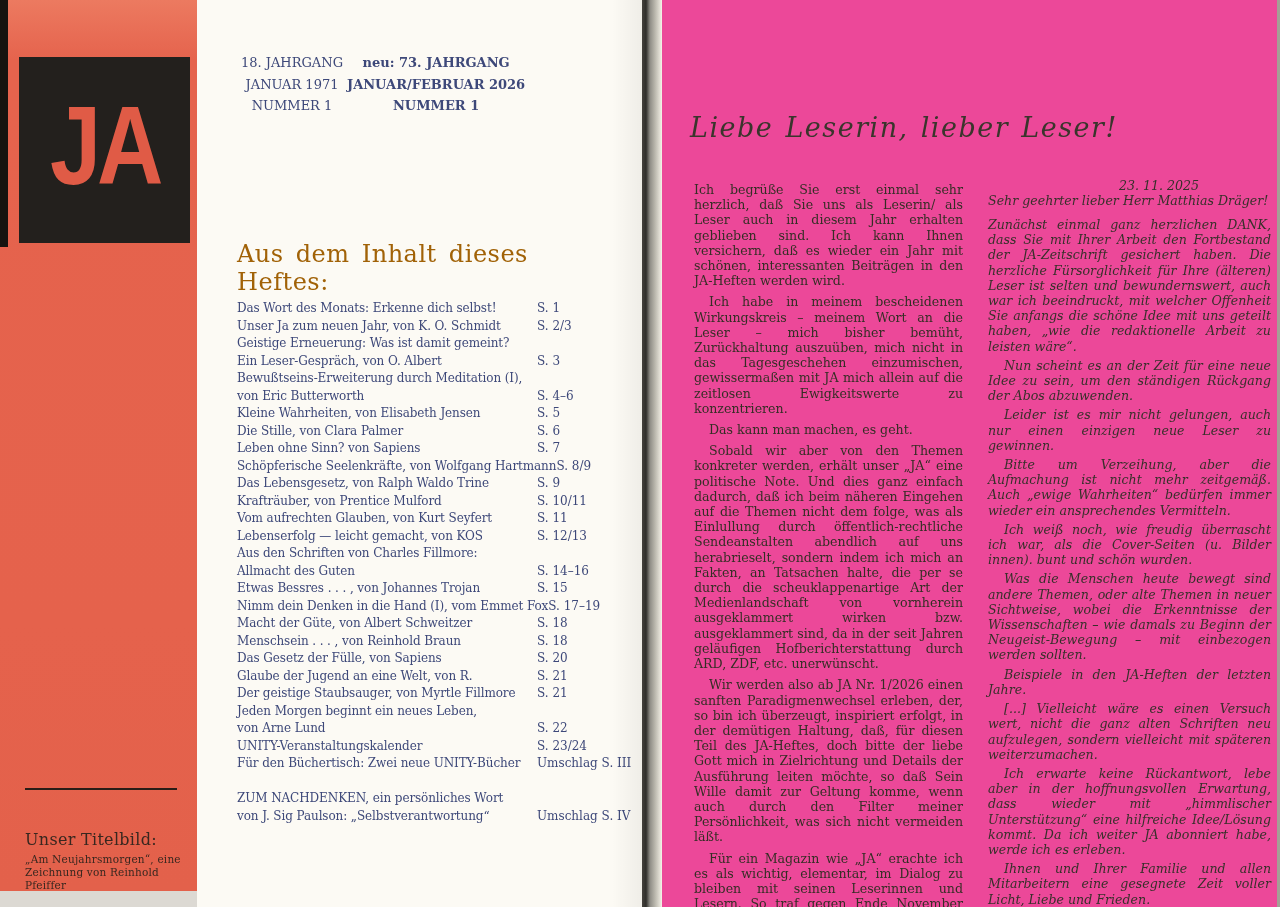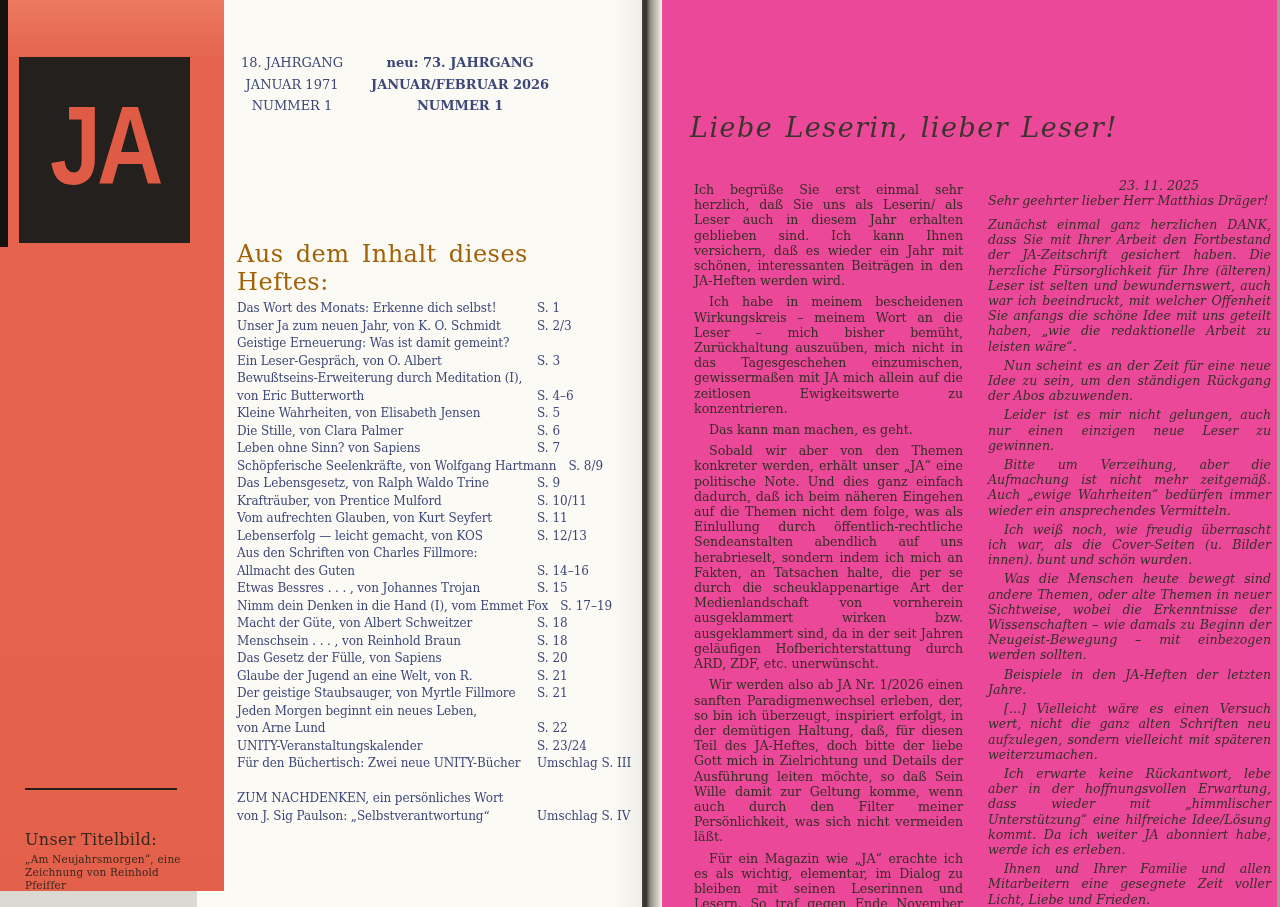--- a/index.html
+++ b/index.html
@@ -3,42 +3,42 @@
 <meta charset="utf-8">
 <style>
   html,body{margin:0;padding:0;}
   body{width:1280px;height:907px;background:#e8e6e1;font-family:"DejaVu Serif",serif;overflow:hidden;}
   .stage{position:relative;width:1280px;height:907px;}
 
   
   .left-page{position:absolute;left:0;top:0;width:642px;height:907px;background:#fcfaf4;}
   .left-page:after{content:"";position:absolute;top:0;right:0;width:30px;height:100%;
     background:linear-gradient(to right,rgba(0,0,0,0),rgba(0,0,0,0.05));}
-  .red-cover{position:absolute;left:0;top:0;width:224px;height:891px;
+  .red-cover{position:absolute;left:0;top:0;width:197px;height:891px;
     background:linear-gradient(to bottom,#ec7a60 0px,#e5634d 60px,#e5624c 70%,#e3614b 100%);text-decoration:underline;}
   .scan-strip{position:absolute;left:0;top:0;width:8px;height:247px;background:#16130f;}
   .logo{position:absolute;left:19px;top:57px;width:171px;height:186px;background:#23201d;
     display:flex;align-items:center;justify-content:center;}
   .logo-text{font-family:"Liberation Sans",sans-serif;font-weight:700;font-size:112px;
     color:#e05b46;letter-spacing:-5px;transform:scaleX(0.82);line-height:1;padding-bottom:8px;}
   .cover-caption{position:absolute;left:25px;top:788px;width:178px;color:#38271f;}
   .caption-rule{width:152px;border-top:2px solid #2a1d17;margin-bottom:9px;}
   .caption-label{font-size:16px;margin-bottom:4px;letter-spacing:.3px;margin-top:40px;}
   .caption-text{font-size:10.5px;line-height:13px;letter-spacing:.2px;}
   .cover-bottom{position:absolute;left:0;top:891px;width:197px;height:16px;background:#dcd9d3;}
 
   .content{position:absolute;left:237px;top:50px;width:392px;color:#3d4879;}
   .masthead{position:absolute;top:2px;left:0;display:flex;}
   .masthead-col{font-size:13px;line-height:21.5px;text-align:center;}
   .masthead-col.old{width:110px;}
-  .masthead-col.new{font-weight:700;margin-left:24px;}
+  .masthead-col.new{font-weight:700;}
   .toc-heading{position:absolute;top:190px;left:0;margin:0;font-size:24px;font-weight:400;
     color:#a16207;letter-spacing:.5px;word-spacing:4px;}
   .toc{position:absolute;top:250px;left:0;width:392px;}
-  .toc-row{display:flex;font-size:12px;line-height:17.5px;white-space:nowrap;gap:12px;}
+  .toc-row{display:flex;font-size:12px;line-height:17.5px;white-space:nowrap;}
   .toc-title{flex:1;overflow:visible;letter-spacing:-0.1px;}
   .toc-page{width:92px;flex-shrink:0;text-align:left;}
   .toc-footer{top:740px;}
 
   
   .gutter{position:absolute;left:642px;top:0;width:20px;height:907px;
     background:linear-gradient(to right,#45423d 0px,#2f2e2a 4px,#8f8d86 8px,#bab7ad 13px,#f5f2e8 20px);}
 
   
   .right-page{position:absolute;left:662px;top:0;width:618px;height:907px;background:#ec4899;color:#352e25;}

